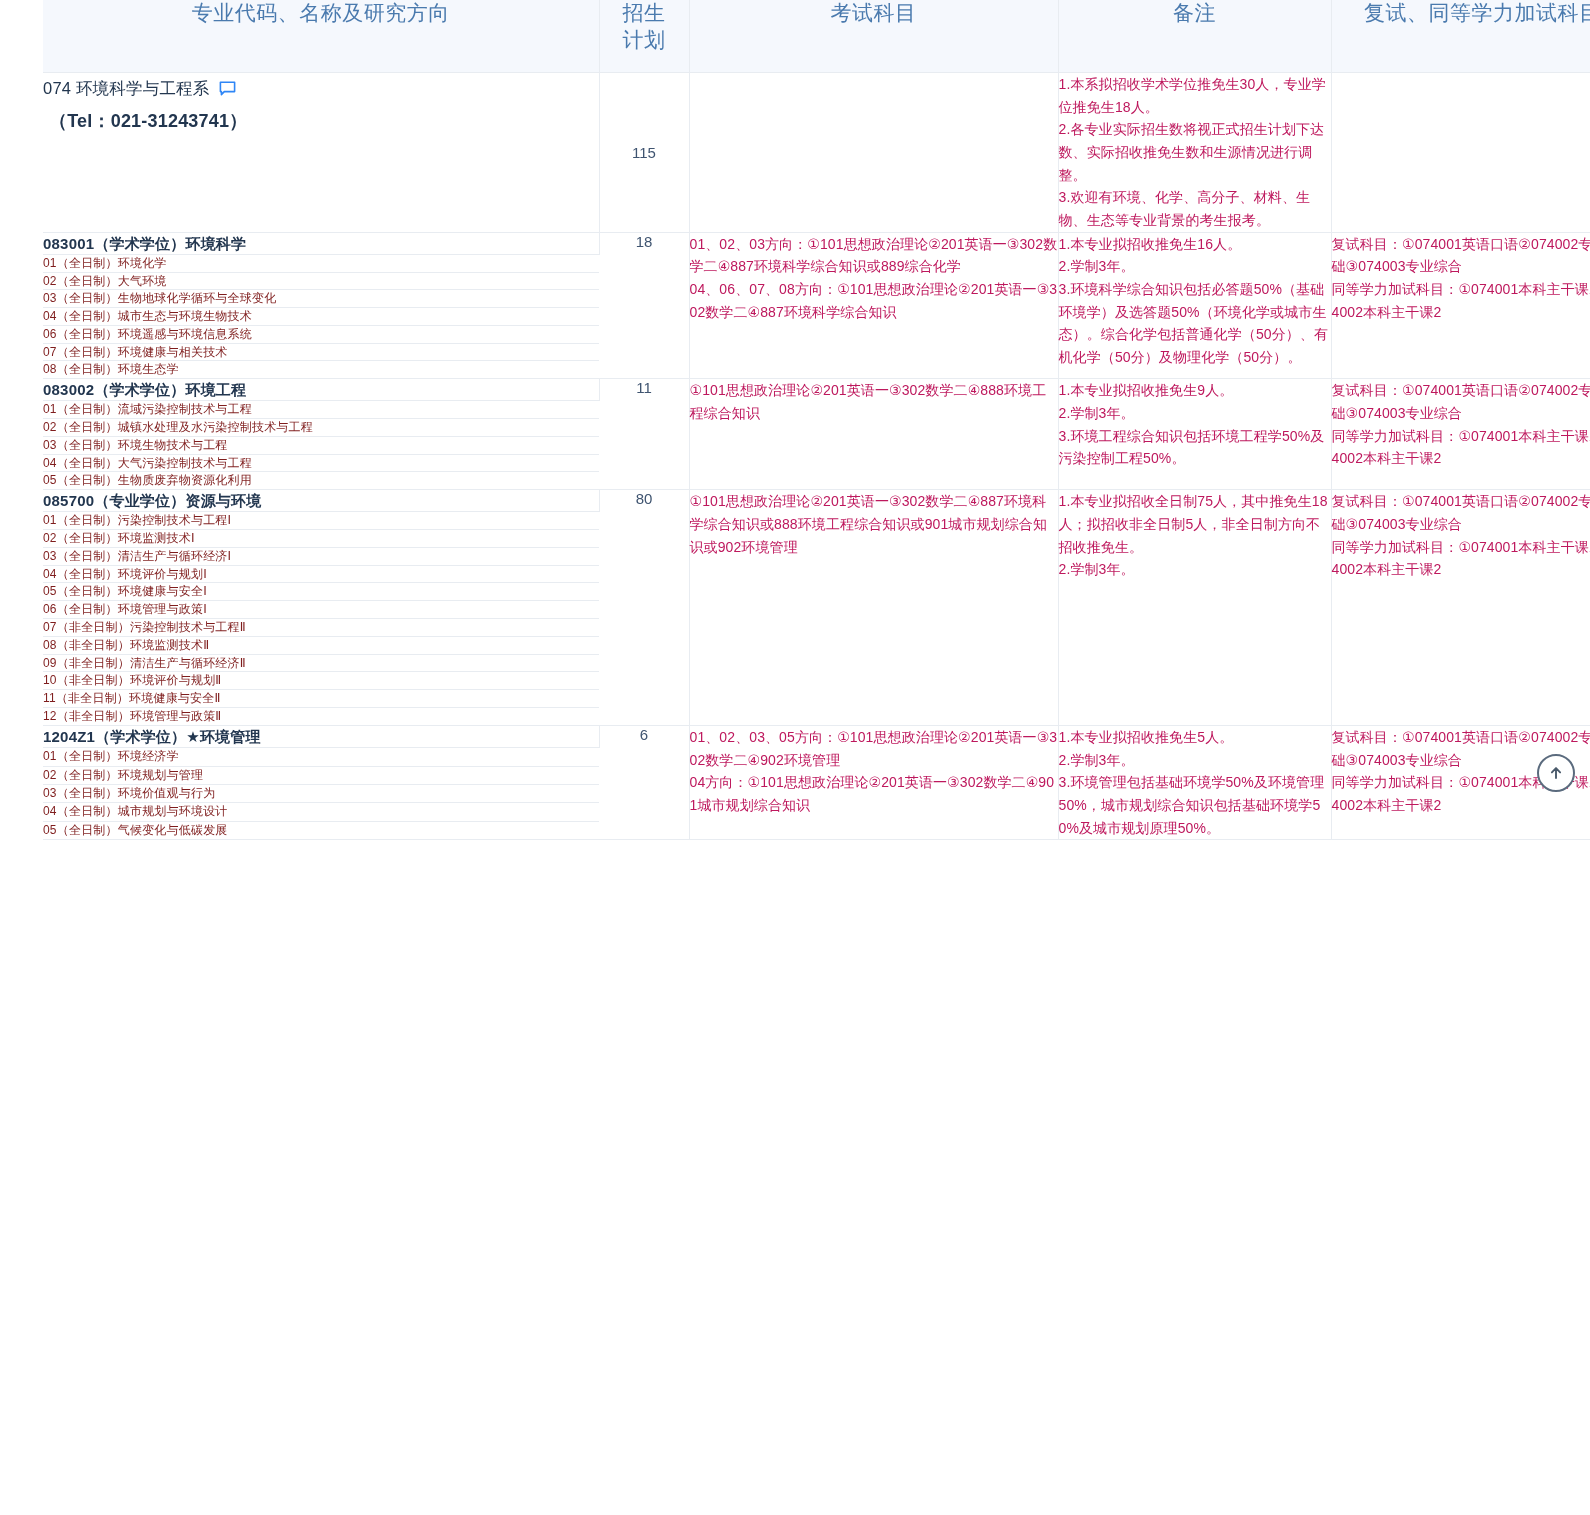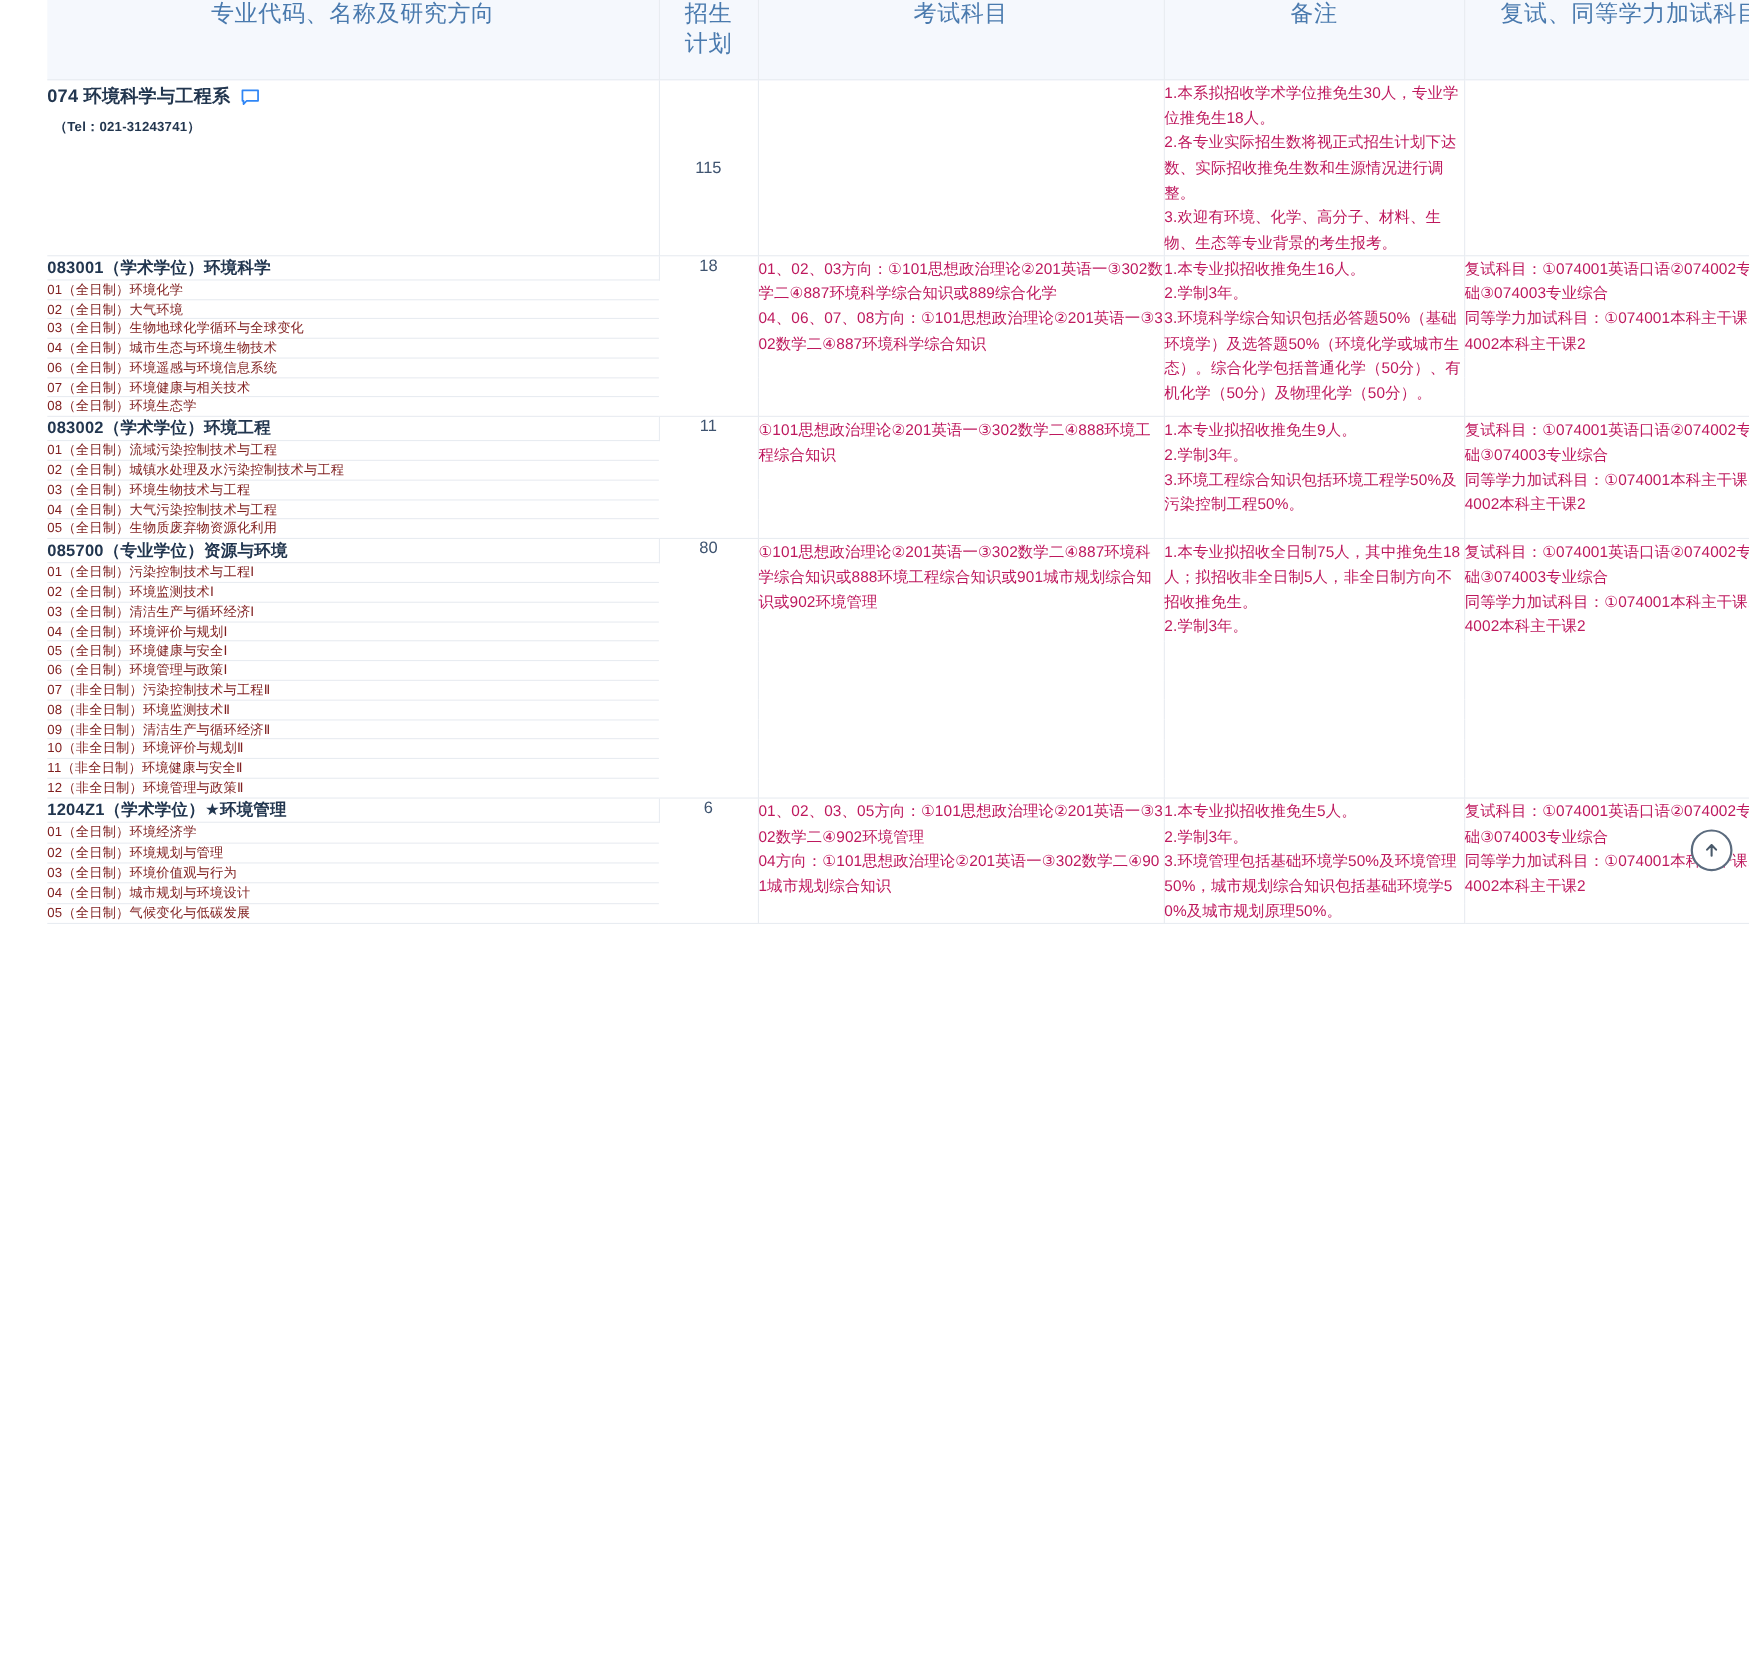--- a/index.html
+++ b/index.html
@@ -41,30 +41,30 @@
   }
   thead th .hdr2{display:block;}
 
   
   .dept-cell{
     padding:16px 14px 14px 14px;
     color:#2a3d55;
   }
   .dept-title{
     font-size:16.5px;
-    font-weight:bold;
+    font-weight:normal;
     color:#22364f;
     line-height:1.9;
     letter-spacing:.2px;
     display:flex;
     align-items:center;
     gap:9px;
   }
   .dept-tel{
-    font-size:12px;
+    font-size:18px;
     font-weight:bold;
     color:#22364f;
     line-height:1.9;
     padding-left:6px;
     letter-spacing:.2px;
   }
   .bubble-icon{display:inline-block;line-height:0;}
 
   .major-cell{
     padding:15px 14px 15px 14px;

